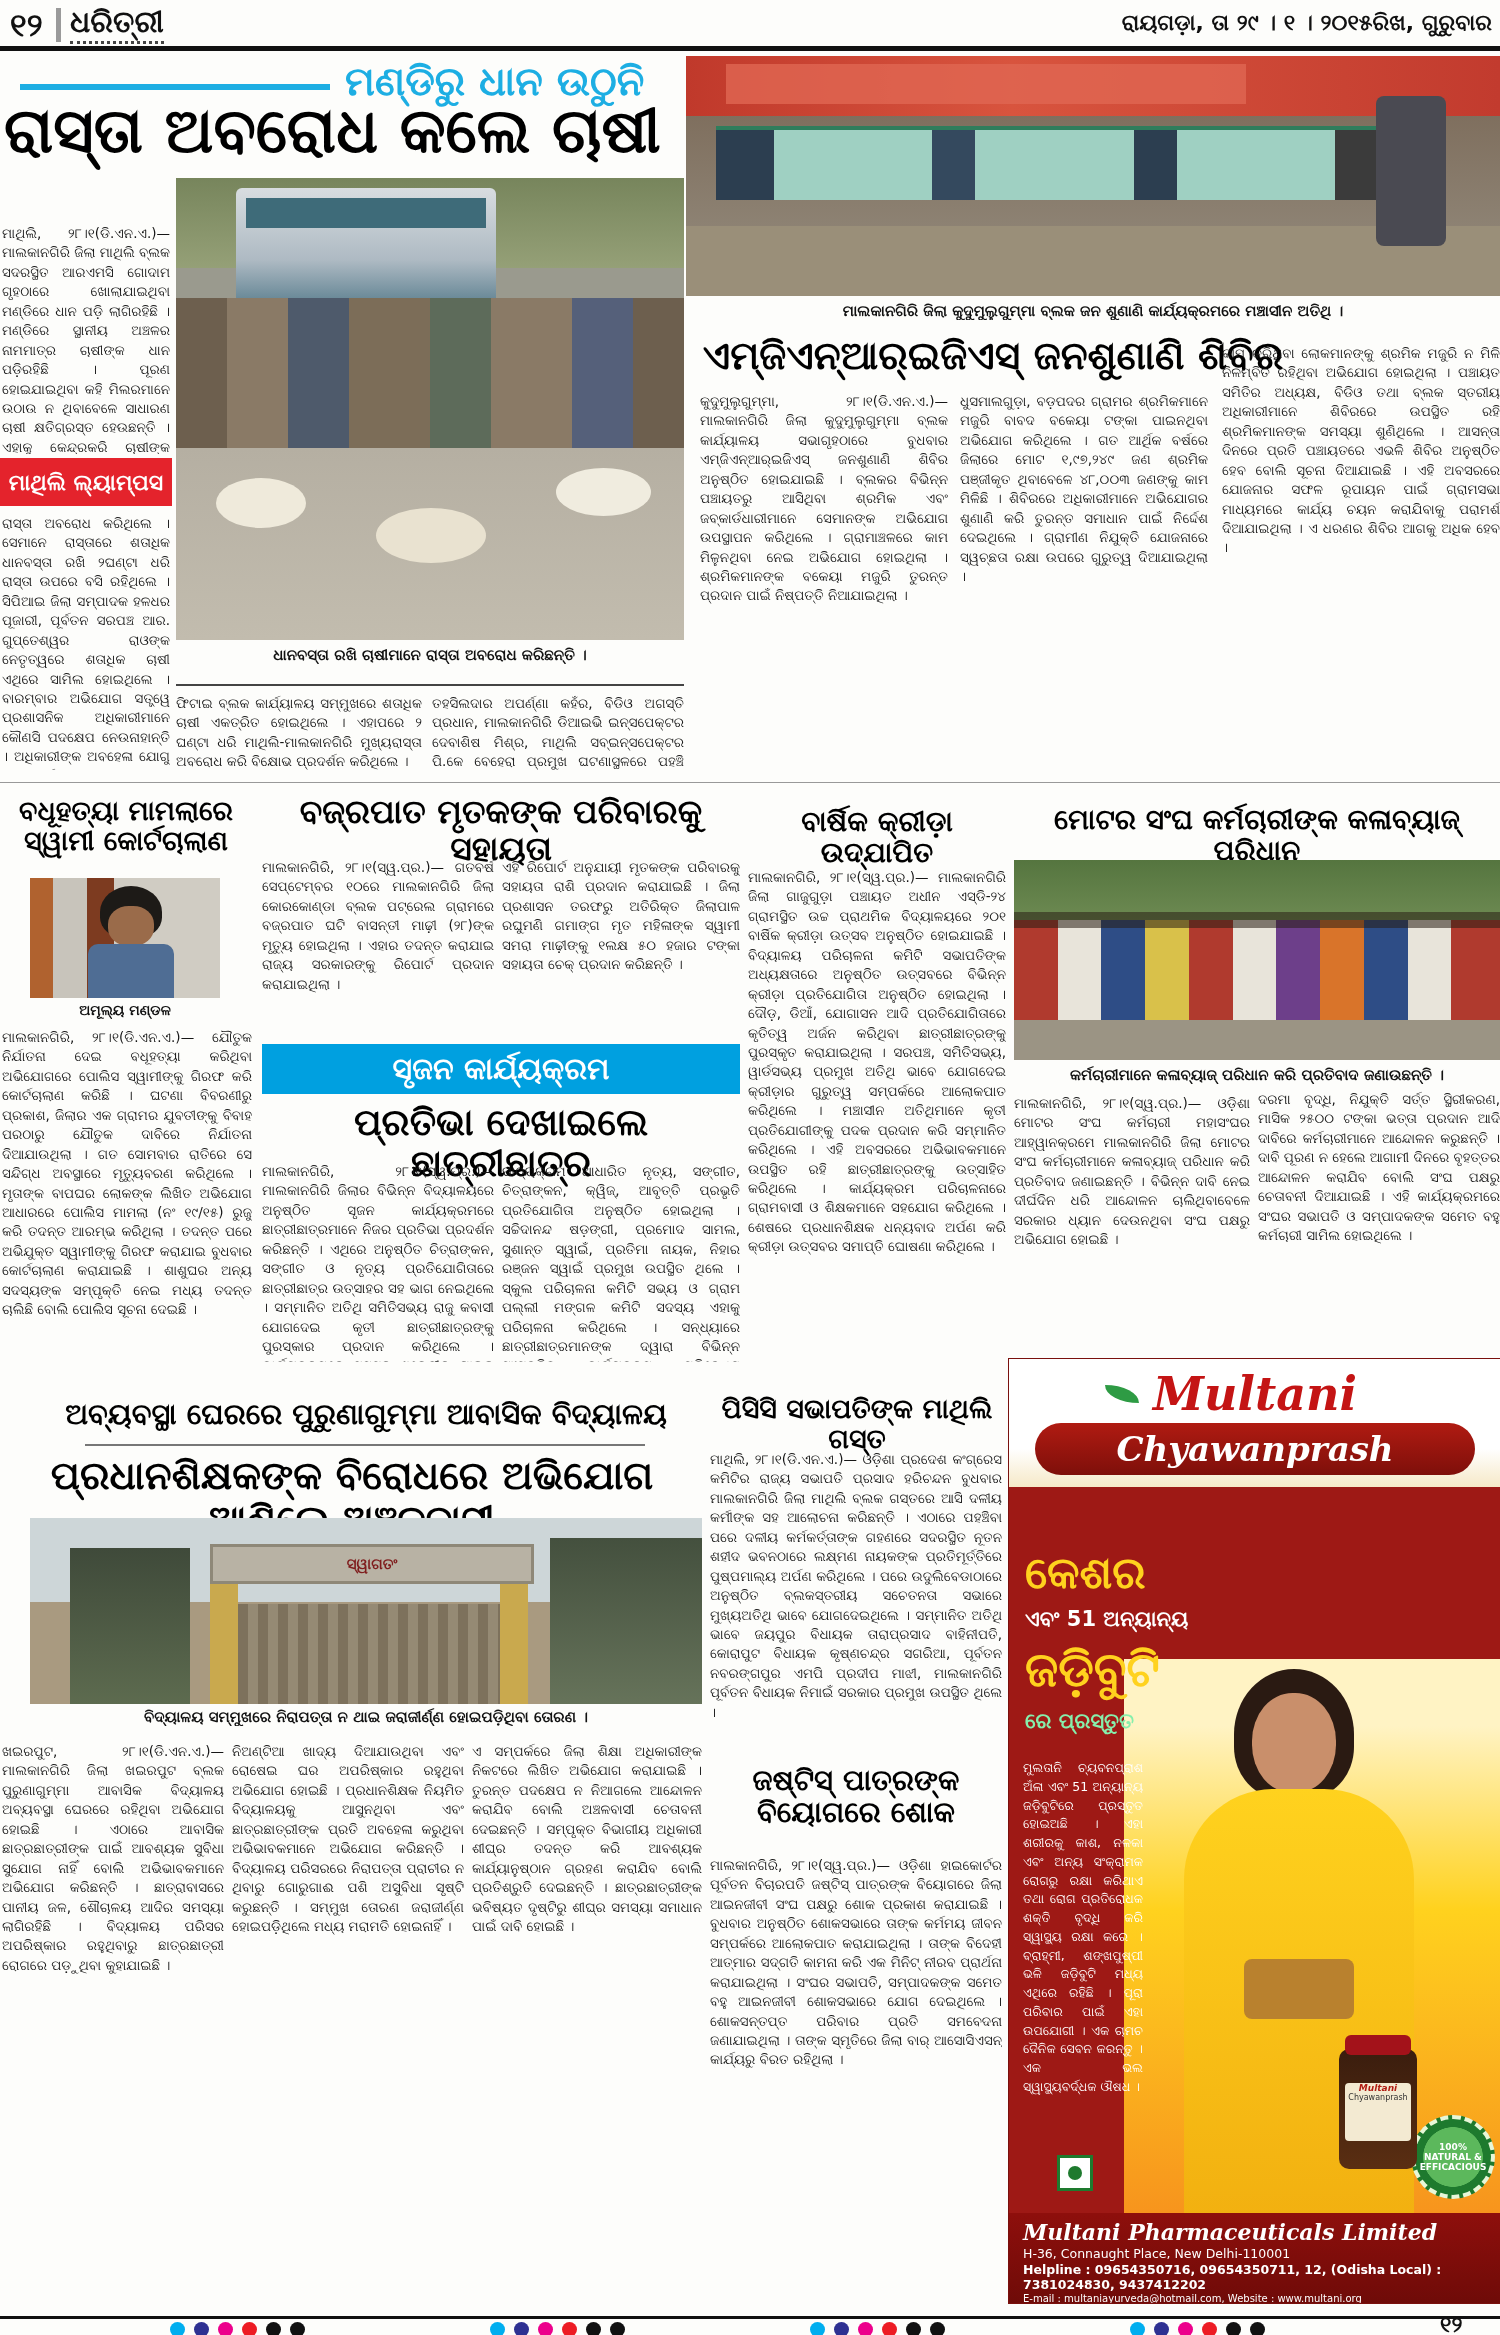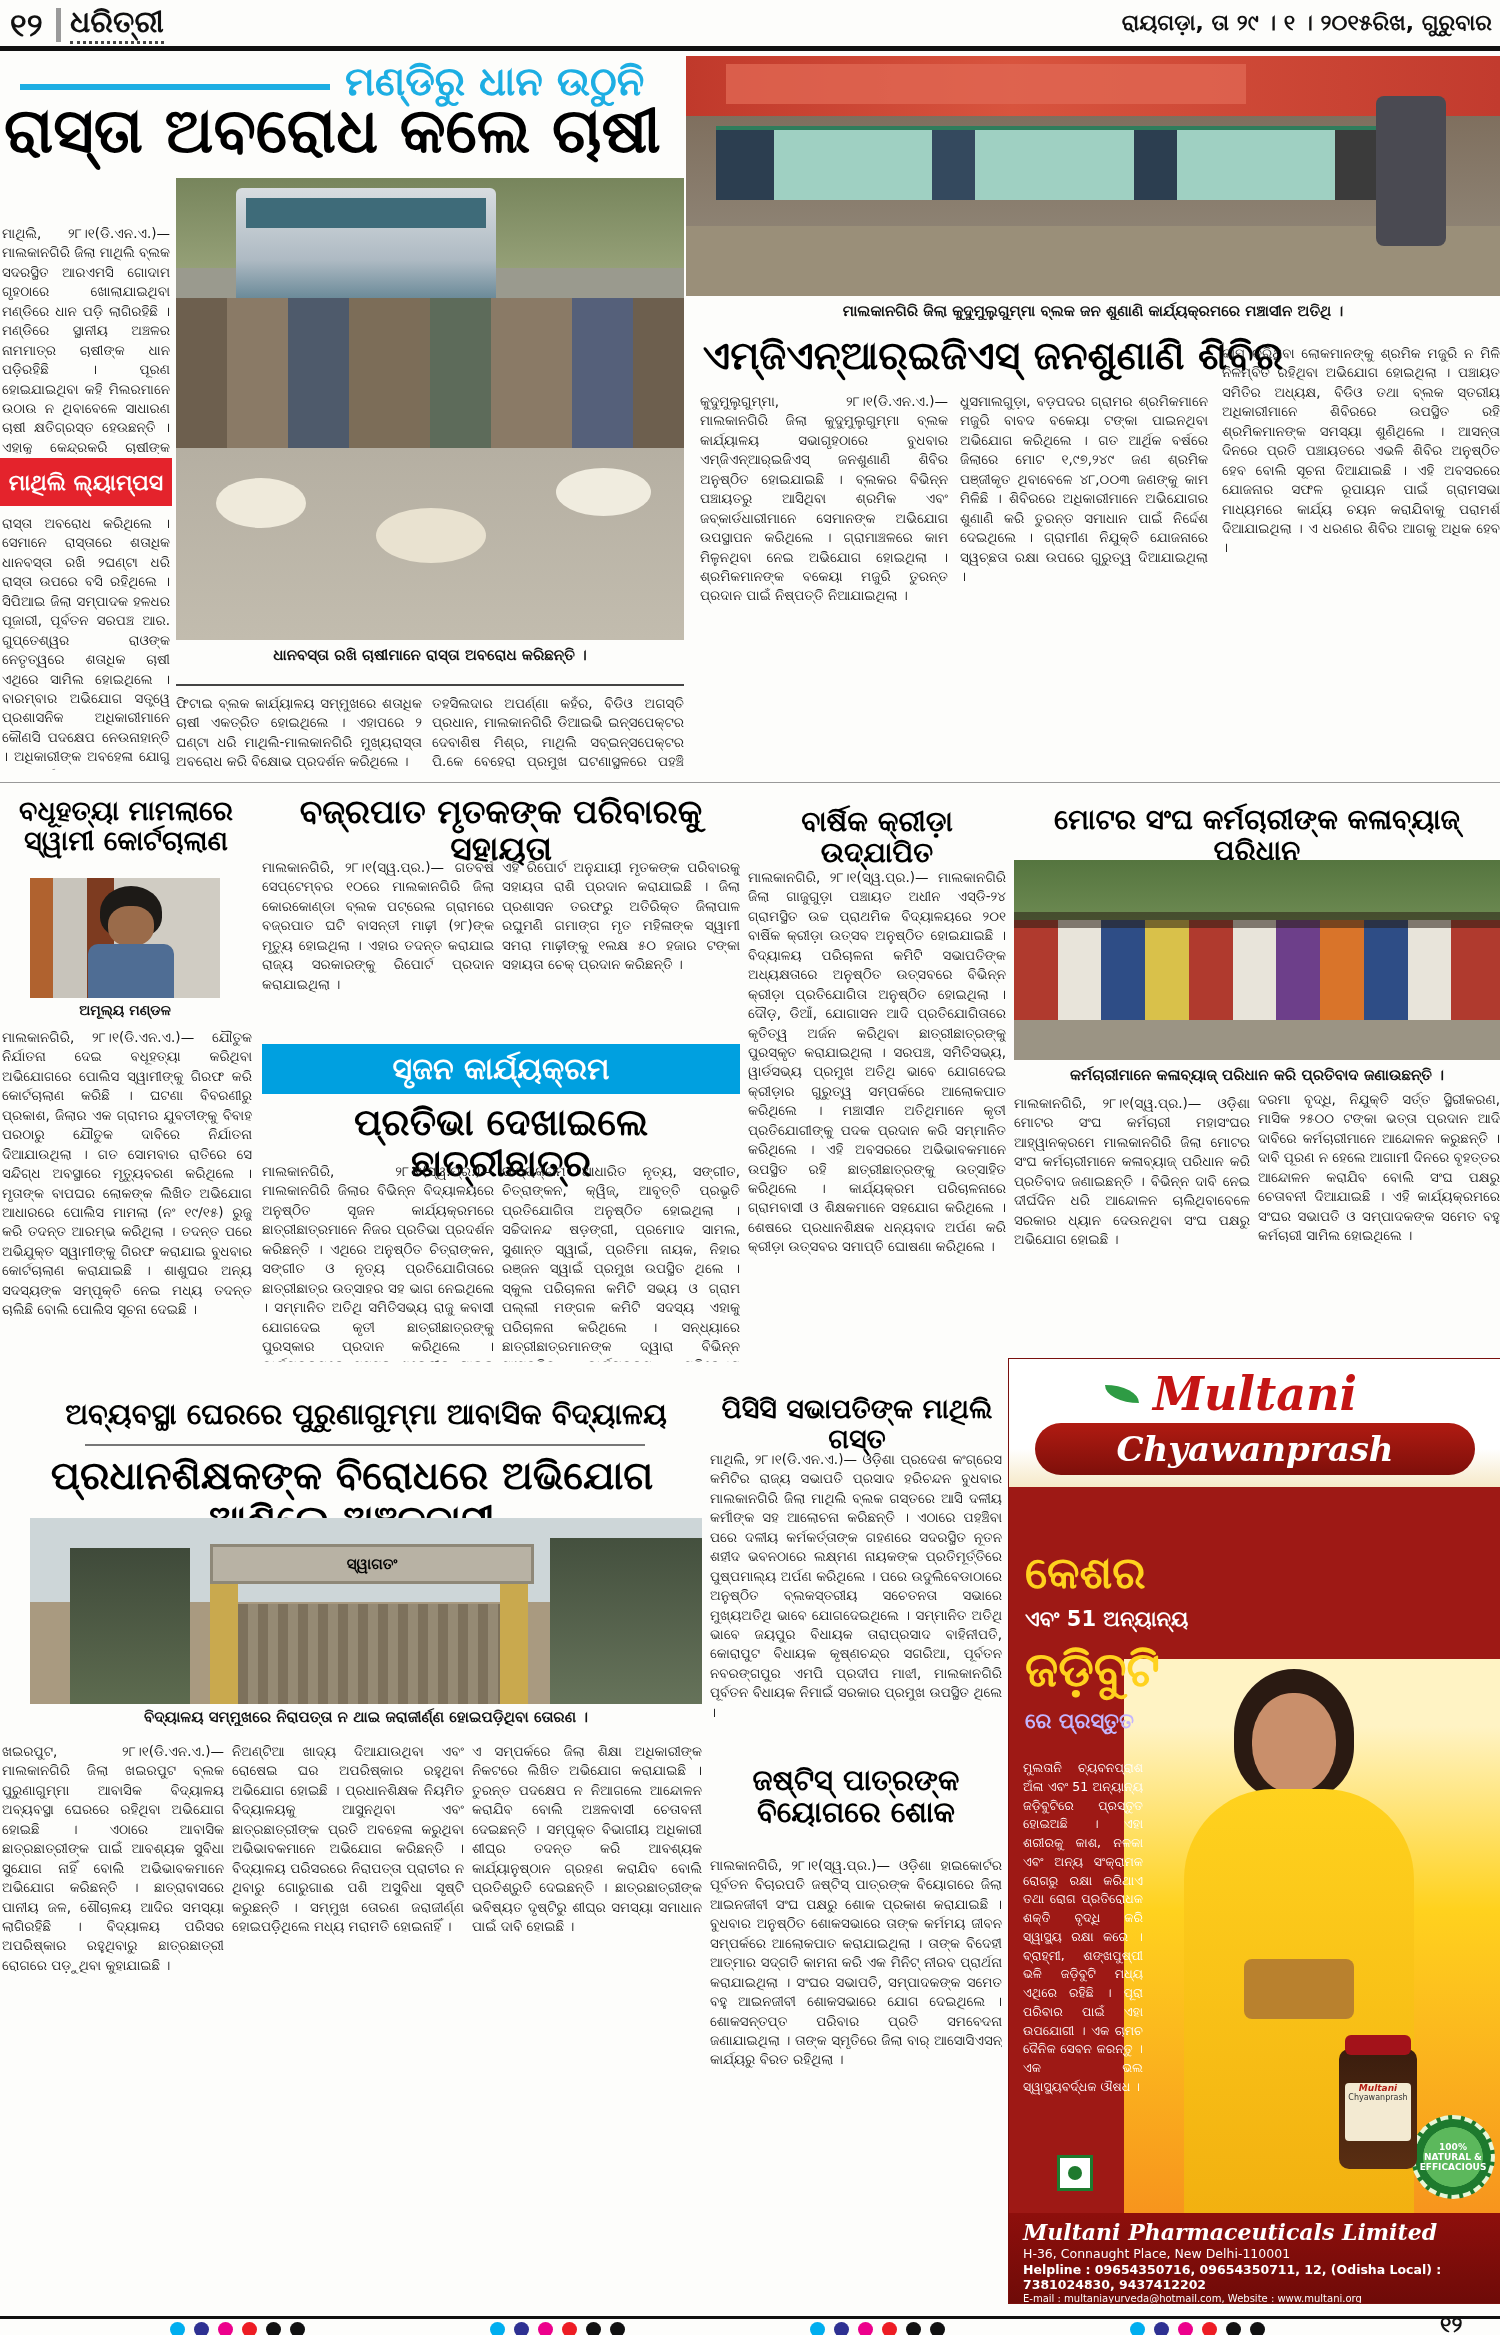--- a/index.html
+++ b/index.html
@@ -105,21 +105,21 @@
 
   <div class="abs hl" style="left:30px;top:1398px;width:672px;font-size:29px;text-align:center;">ଅବ୍ୟବସ୍ଥା ଘେରରେ ପୁରୁଣାଗୁମ୍ମା ଆବାସିକ ବିଦ୍ୟାଳୟ</div>
   <div class="abs" style="left:85px;top:1444px;width:560px;height:2px;background:#777;"></div>
   <div class="abs hl" style="left:0;top:1454px;width:704px;font-size:39px;text-align:center;">ପ୍ରଧାନଶିକ୍ଷକଙ୍କ ବିରୋଧରେ ଅଭିଯୋଗ ଆଣିଲେ ଅଞ୍ଚଳବାସୀ</div>
   <div class="abs photo" style="left:30px;top:1518px;width:672px;height:186px;">
     <div style="left:0;top:0;width:672px;height:186px;background:linear-gradient(180deg,#cdd6d8 0 45%,#a99a80 45% 100%);"></div>
     <div style="left:40px;top:30px;width:120px;height:156px;background:linear-gradient(180deg,#3f4a3a,#5d6b4f);"></div>
     <div style="left:520px;top:20px;width:152px;height:166px;background:linear-gradient(180deg,#44503e,#66735a);"></div>
     <div style="left:180px;top:40px;width:28px;height:146px;background:#c9a94e;"></div>
     <div style="left:470px;top:40px;width:28px;height:146px;background:#c9a94e;"></div>
-    <div style="left:180px;top:26px;width:318px;height:34px;background:#b8b2a4;border:3px solid #8e8878;display:flex;align-items:center;justify-content:center;font-size:15px;font-weight:bold;color:#000000;font-family:Liberation Serif, serif;">ସ୍ୱାଗତଂ</div>
+    <div style="left:180px;top:26px;width:318px;height:34px;background:#b8b2a4;border:3px solid #8e8878;display:flex;align-items:center;justify-content:center;font-size:15px;font-weight:bold;color:#7f1d1d;font-family:Liberation Serif, serif;">ସ୍ୱାଗତଂ</div>
     <div style="left:208px;top:86px;width:262px;height:100px;background:repeating-linear-gradient(90deg,#7d715c 0 10px,#958a74 10px 20px);"></div>
   </div>
   <div class="abs cap" style="left:30px;top:1708px;width:672px;">ବିଦ୍ୟାଳୟ ସମ୍ମୁଖରେ ନିରାପତ୍ତା ନ ଥାଇ ଜରାଜୀର୍ଣ୍ଣ ହୋଇପଡ଼ିଥିବା ତୋରଣ ।</div>
   <div class="abs body-txt" style="left:2px;top:1742px;width:222px;height:578px;">ଖଇରପୁଟ, ୨୮।୧(ଡି.ଏନ.ଏ.)— ମାଲକାନଗିରି ଜିଲା ଖଇରପୁଟ ବ୍ଲକ ପୁରୁଣାଗୁମ୍ମା ଆବାସିକ ବିଦ୍ୟାଳୟ ଅବ୍ୟବସ୍ଥା ଘେରରେ ରହିଥିବା ଅଭିଯୋଗ ହୋଇଛି । ଏଠାରେ ଆବାସିକ ଛାତ୍ରଛାତ୍ରୀଙ୍କ ପାଇଁ ଆବଶ୍ୟକ ସୁବିଧା ସୁଯୋଗ ନାହିଁ ବୋଲି ଅଭିଭାବକମାନେ ଅଭିଯୋଗ କରିଛନ୍ତି । ଛାତ୍ରାବାସରେ ପାନୀୟ ଜଳ, ଶୌଚାଳୟ ଆଦିର ସମସ୍ୟା ଲାଗିରହିଛି । ବିଦ୍ୟାଳୟ ପରିସର ଅପରିଷ୍କାର ରହୁଥିବାରୁ ଛାତ୍ରଛାତ୍ରୀ ରୋଗରେ ପଡ଼ୁଥିବା କୁହାଯାଇଛି ।</div>
   <div class="abs body-txt" style="left:232px;top:1742px;width:232px;height:578px;">ନିଅଣ୍ଟିଆ ଖାଦ୍ୟ ଦିଆଯାଉଥିବା ଏବଂ ରୋଷେଇ ଘର ଅପରିଷ୍କାର ରହୁଥିବା ଅଭିଯୋଗ ହୋଇଛି । ପ୍ରଧାନଶିକ୍ଷକ ନିୟମିତ ବିଦ୍ୟାଳୟକୁ ଆସୁନଥିବା ଏବଂ ଛାତ୍ରଛାତ୍ରୀଙ୍କ ପ୍ରତି ଅବହେଳା କରୁଥିବା ଅଭିଭାବକମାନେ ଅଭିଯୋଗ କରିଛନ୍ତି । ବିଦ୍ୟାଳୟ ପରିସରରେ ନିରାପତ୍ତା ପ୍ରାଚୀର ନ ଥିବାରୁ ଗୋରୁଗାଈ ପଶି ଅସୁବିଧା ସୃଷ୍ଟି କରୁଛନ୍ତି । ସମ୍ମୁଖ ତୋରଣ ଜରାଜୀର୍ଣ୍ଣ ହୋଇପଡ଼ିଥିଲେ ମଧ୍ୟ ମରାମତି ହୋଇନାହିଁ ।</div>
   <div class="abs body-txt" style="left:472px;top:1742px;width:230px;height:578px;">ଏ ସମ୍ପର୍କରେ ଜିଲା ଶିକ୍ଷା ଅଧିକାରୀଙ୍କ ନିକଟରେ ଲିଖିତ ଅଭିଯୋଗ କରାଯାଇଛି । ତୁରନ୍ତ ପଦକ୍ଷେପ ନ ନିଆଗଲେ ଆନ୍ଦୋଳନ କରାଯିବ ବୋଲି ଅଞ୍ଚଳବାସୀ ଚେତାବନୀ ଦେଇଛନ୍ତି । ସମ୍ପୃକ୍ତ ବିଭାଗୀୟ ଅଧିକାରୀ ଶୀଘ୍ର ତଦନ୍ତ କରି ଆବଶ୍ୟକ କାର୍ଯ୍ୟାନୁଷ୍ଠାନ ଗ୍ରହଣ କରାଯିବ ବୋଲି ପ୍ରତିଶ୍ରୁତି ଦେଇଛନ୍ତି । ଛାତ୍ରଛାତ୍ରୀଙ୍କ ଭବିଷ୍ୟତ ଦୃଷ୍ଟିରୁ ଶୀଘ୍ର ସମସ୍ୟା ସମାଧାନ ପାଇଁ ଦାବି ହୋଇଛି ।</div>
 
   <div class="abs hl" style="left:710px;top:1394px;width:294px;font-size:27px;text-align:center;">ପିସିସି ସଭାପତିଙ୍କ ମାଥିଲି ଗସ୍ତ</div>
   <div class="abs body-txt" style="left:710px;top:1450px;width:292px;height:300px;">ମାଥିଲି, ୨୮।୧(ଡି.ଏନ.ଏ.)— ଓଡ଼ିଶା ପ୍ରଦେଶ କଂଗ୍ରେସ କମିଟିର ରାଜ୍ୟ ସଭାପତି ପ୍ରସାଦ ହରିଚନ୍ଦନ ବୁଧବାର ମାଲକାନଗିରି ଜିଲା ମାଥିଲି ବ୍ଲକ ଗସ୍ତରେ ଆସି ଦଳୀୟ କର୍ମୀଙ୍କ ସହ ଆଲୋଚନା କରିଛନ୍ତି । ଏଠାରେ ପହଞ୍ଚିବା ପରେ ଦଳୀୟ କର୍ମକର୍ତ୍ତାଙ୍କ ଗହଣରେ ସଦରସ୍ଥିତ ନୂତନ ଶହୀଦ ଭବନଠାରେ ଲକ୍ଷ୍ମଣ ନାୟକଙ୍କ ପ୍ରତିମୂର୍ତ୍ତିରେ ପୁଷ୍ପମାଲ୍ୟ ଅର୍ପଣ କରିଥିଲେ । ପରେ ଉଦୁଲିବେଡାଠାରେ ଅନୁଷ୍ଠିତ ବ୍ଲକସ୍ତରୀୟ ସଚେତନତା ସଭାରେ ମୁଖ୍ୟଅତିଥି ଭାବେ ଯୋଗଦେଇଥିଲେ । ସମ୍ମାନିତ ଅତିଥି ଭାବେ ଜୟପୁର ବିଧାୟକ ତାରାପ୍ରସାଦ ବାହିନୀପତି, କୋରାପୁଟ ବିଧାୟକ କୃଷ୍ଣଚନ୍ଦ୍ର ସଗରିଆ, ପୂର୍ବତନ ନବରଙ୍ଗପୁର ଏମପି ପ୍ରଦୀପ ମାଝୀ, ମାଲକାନଗିରି ପୂର୍ବତନ ବିଧାୟକ ନିମାଇଁ ସରକାର ପ୍ରମୁଖ ଉପସ୍ଥିତ ଥିଲେ ।</div>
 
@@ -138,21 +138,21 @@
     <div style="position:absolute;left:115px;top:300px;width:377px;height:556px;background:linear-gradient(180deg,#fff3c4 0 12%,#ffd21e 45%,#f7941d 100%);">
       <div style="position:absolute;left:110px;top:10px;width:120px;height:130px;background:#2a1a12;border-radius:50% 50% 40% 40%;"></div>
       <div style="position:absolute;left:128px;top:34px;width:84px;height:100px;background:#c98f6b;border-radius:48%;"></div>
       <div style="position:absolute;left:60px;top:130px;width:230px;height:430px;background:linear-gradient(180deg,#ffd21e,#f2b010);border-radius:90px 90px 0 0;"></div>
       <div style="position:absolute;left:120px;top:300px;width:110px;height:60px;background:#b9812e;border-radius:8px;"></div>
     </div>
 
     <div style="position:absolute;left:16px;top:188px;font-size:44px;font-weight:bold;color:#ffd21e;">କେଶର</div>
     <div style="position:absolute;left:16px;top:248px;font-size:21px;font-weight:bold;color:#fff;">ଏବଂ 51 ଅନ୍ୟାନ୍ୟ</div>
     <div style="position:absolute;left:16px;top:282px;font-size:48px;font-weight:bold;color:#ffd21e;">ଜଡ଼ିବୁଟି</div>
-    <div style="position:absolute;left:16px;top:350px;font-size:21px;font-weight:bold;color:#c4b5fd;text-align:center;">ରେ ପ୍ରସ୍ତୁତ</div>
+    <div style="position:absolute;left:16px;top:350px;font-size:21px;font-weight:bold;color:#86efac;text-align:center;">ରେ ପ୍ରସ୍ତୁତ</div>
     <div style="position:absolute;left:14px;top:400px;width:120px;height:360px;font-size:12.5px;line-height:1.5;color:#fff;text-align:justify;overflow:hidden;">ମୁଲତାନି ଚ୍ୟବନପ୍ରାଶ ଅଁଳା ଏବଂ 51 ଅନ୍ୟାନ୍ୟ ଜଡ଼ିବୁଟିରେ ପ୍ରସ୍ତୁତ ହୋଇଅଛି । ଏହା ଶରୀରକୁ କାଶ, ନଳକା ଏବଂ ଅନ୍ୟ ସଂକ୍ରାମକ ରୋଗରୁ ରକ୍ଷା କରିଥାଏ ତଥା ରୋଗ ପ୍ରତିରୋଧକ ଶକ୍ତି ବୃଦ୍ଧି କରି ସ୍ୱାସ୍ଥ୍ୟ ରକ୍ଷା କରେ । ବ୍ରାହ୍ମୀ, ଶଙ୍ଖପୁଷ୍ପୀ ଭଳି ଜଡ଼ିବୁଟି ମଧ୍ୟ ଏଥିରେ ରହିଛି । ପୂରା ପରିବାର ପାଇଁ ଏହା ଉପଯୋଗୀ । ଏକ ଚାମଚ ଦୈନିକ ସେବନ କରନ୍ତୁ । ଏକ ଭଲ ସ୍ୱାସ୍ଥ୍ୟବର୍ଦ୍ଧକ ଔଷଧ ।</div>
 
     <div style="position:absolute;left:402px;top:756px;width:84px;height:84px;background:radial-gradient(circle,#5cb85c 55%,#1e7a2e 56%);border:4px dashed #e7f7d8;border-radius:50%;color:#fff;font-size:9px;font-weight:bold;text-align:center;display:flex;align-items:center;justify-content:center;padding:6px;box-sizing:border-box;">100% NATURAL &amp; EFFICACIOUS</div>
 
     <div style="position:absolute;left:330px;top:690px;width:78px;height:120px;background:linear-gradient(180deg,#3a1d0e,#5a2e12);border-radius:10px;">
       <div style="position:absolute;left:6px;top:-14px;width:66px;height:20px;background:#a3121a;border-radius:6px;"></div>
       <div style="position:absolute;left:6px;top:34px;width:66px;height:58px;background:#f3ead2;border-radius:4px;text-align:center;overflow:hidden;">
         <div style="font-size:9px;font-weight:bold;color:#b01b12;font-style:italic;">Multani</div>
         <div style="font-size:8px;color:#333;">Chyawanprash</div>
       </div>

